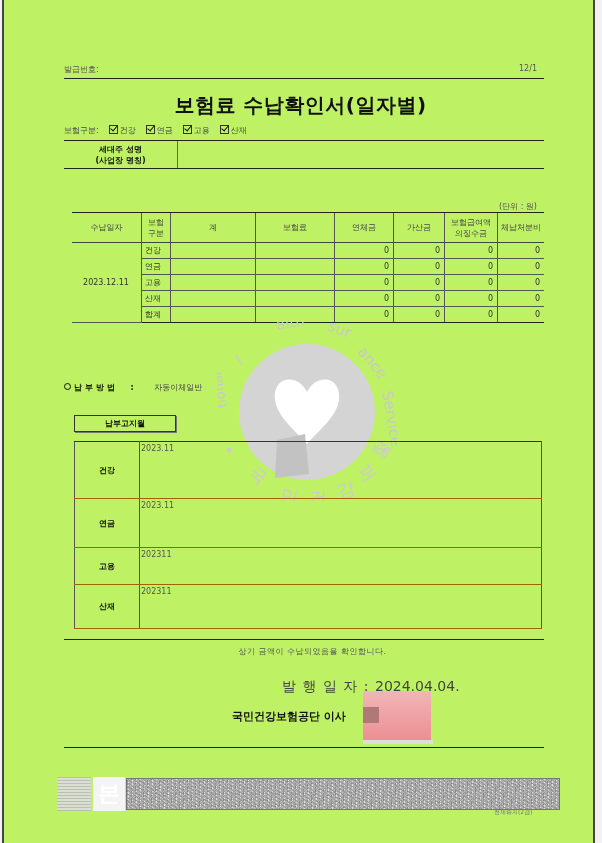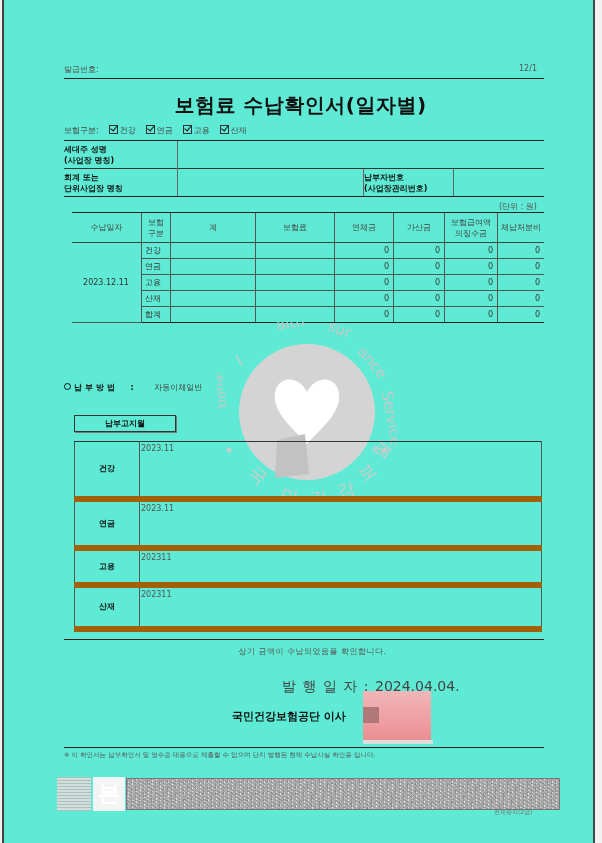--- a/index.html
+++ b/index.html
@@ -1,53 +1,53 @@
 <!DOCTYPE html>
 <html><head>
 <meta charset="utf-8">
 <style>
   html, body { margin:0; padding:0; }
   body { width:602px; height:843px; background:#f2f2f2; position:relative; overflow:hidden;
          font-family:"DejaVu Sans","Liberation Sans",sans-serif; color:#222; }
-  .page { position:absolute; left:2px; top:0; width:593px; height:843px; background:#5eead4;
+  .page { position:absolute; left:2px; top:0; width:593px; height:843px; background:#bef264;
           border-left:2px solid #444; border-right:2px solid #444; box-sizing:border-box; }
   .abs { position:absolute; }
   .hr { position:absolute; height:0; border-top:1.5px solid #222; }
   .issue-label { left:60px; top:64px; font-size:8px; color:#555; }
   .page-num { right:56px; top:64px; font-size:8px; color:#555; }
   .title { left:0; width:593px; top:92px; text-align:center; font-size:20px; font-weight:bold; color:#111; letter-spacing:0.5px; }
   .cats { left:60px; top:125px; font-size:8px; color:#444; display:flex; gap:10px; align-items:center; }
   .cb { display:inline-block; width:7px; height:7px; border:1px solid #333; position:relative; margin-right:2px; vertical-align:-1px; }
   .cb::after { content:""; position:absolute; left:2px; top:-2px; width:3px; height:6px; border-right:1.5px solid #111; border-bottom:1.5px solid #111; transform:rotate(40deg); }
 
   table { border-collapse:collapse; }
   .info { position:absolute; left:60px; top:140px; width:480px; font-size:8px; }
   .info td { border-top:1px solid #333; height:27px; padding:0; }
   .info tr:first-child td { border-top:1.5px solid #222; }
   .info tr:last-child td { border-bottom:1.5px solid #222; }
-  .info .lbl { width:113px; font-weight:bold; line-height:11px; color:#111; }
+  .info .lbl { width:113px; text-align:center; font-weight:bold; line-height:11px; color:#111; }
   .info .vl { border-left:1px solid #666; }
 
   .unit { right:56px; top:201px; font-size:8px; color:#555; }
   .pay { position:absolute; left:68px; top:212px; width:472px; font-size:8px; color:#444; }
   .pay th { font-weight:normal; border-top:1.5px solid #222; border-bottom:1px solid #444; height:27px; line-height:11px; color:#444; }
   .pay td { height:15px; border-bottom:1px solid #555; padding:0 4px 0 3px; text-align:right; color:#333; }
   .pay td.cat { text-align:left; padding-left:3px; }
   .pay td.date { text-align:center; border-bottom:1px solid #555; }
   .pay tr:last-child td { border-bottom:1.5px solid #222; }
   .pay .bl { border-left:1px solid #555; }
 
   .sum-row { font-size:8px; color:#444; }
   .bold-lbl { font-weight:bold; color:#111; }
   .bullet { display:inline-block; width:5px; height:5px; border:1.5px solid #111; border-radius:50%; margin-right:3px; vertical-align:0px; }
 
   .notice-btn { left:70px; top:415px; width:100px; height:15px; border:1px solid #333; box-shadow:1px 1px 0 #777; font-size:8px; font-weight:bold; text-align:center; line-height:15px; color:#111; }
 
   .notice { position:absolute; left:70px; top:441px; width:468px; font-size:8px; }
-  .notice td { border-bottom:6px solid #a16207; padding:0; vertical-align:top; }
+  .notice td { border-bottom:1px solid #a16207; padding:0; vertical-align:top; }
   .notice tr:first-child td { border-top:1px solid #333; }
   .notice .nl { width:64px; text-align:center; vertical-align:middle; font-weight:bold; border-left:1px solid #555; border-right:1px solid #555; color:#111; }
   .notice .nv { color:#555; padding:2px 1px; border-right:1px solid #555; }
 
   .confirm { left:12px; width:593px; top:646px; text-align:center; font-size:8px; color:#555; letter-spacing:0.5px; }
   .issued { left:278px; top:678px; font-size:14px; color:#444; letter-spacing:1px; }
   .corp { left:228px; top:709px; font-size:11px; font-weight:bold; color:#111; }
   .redact { left:359px; top:691px; width:68px; height:49px; background:linear-gradient(#f1b6b8,#ec8f93); }
   .redact::before { content:""; position:absolute; left:0; top:16px; width:16px; height:16px; background:#b07879; }
   .redact::after { content:""; position:absolute; left:0; bottom:-4px; width:70px; height:4px; background:#ddd; }
@@ -84,26 +84,20 @@
     <span><span class="cb"></span><span>연금</span></span>
     <span><span class="cb"></span><span>고용</span></span>
     <span><span class="cb"></span><span>산재</span></span>
   </div>
 
   <table class="info">
     <tbody>
         <tr>
       <td class="lbl"><span>세대주 성명</span><br><span>(사업장 명칭)</span></td>
       <td class="vl" colspan="3"></td>
-    </tr>
-    <tr>
-      <td class="lbl"><span>회계 또는</span><br><span>단위사업장 명칭</span></td>
-      <td class="vl" style="width:185px;"></td>
-      <td class="lbl vl" style="width:89px;"><span>납부자번호</span><br><span>(사업장관리번호)</span></td>
-      <td class="vl"></td>
     </tr>
   </tbody>
     </table>
 
   <span class="abs unit">(단위 : 원)</span>
 
   <table class="pay">
     <tbody>
         <tr>
       <th style="width:67px;">수납일자</th>
@@ -214,21 +208,20 @@
     </table>
 
   <div class="hr" style="left:60px; top:639px; width:480px;"></div>
   <div class="abs confirm">상기 금액이 수납되었음을 확인합니다.</div>
   <div class="abs issued">
     <span>발 행 일 자 :</span> <span style="letter-spacing:0;">2024.04.04.</span>
   </div>
   <div class="abs corp">국민건강보험공단 이사</div>
   <div class="abs redact"></div>
   <div class="hr" style="left:60px; top:747px; width:480px;"></div>
-  <div class="abs footnote">※ 이 확인서는 납부확인서 및 영수증 대용으로 제출할 수 없으며 단지 발행된 현재 수납사실 확인용 입니다.</div>
 
   <div class="abs barcode-wrap">
     <div class="sq"></div>
     <div class="bon">본</div>
   </div>
   <div class="abs barcode"></div>
   <div class="abs bar-cap">전체증지(2급)</div>
 </div>
 
 </body></html>

